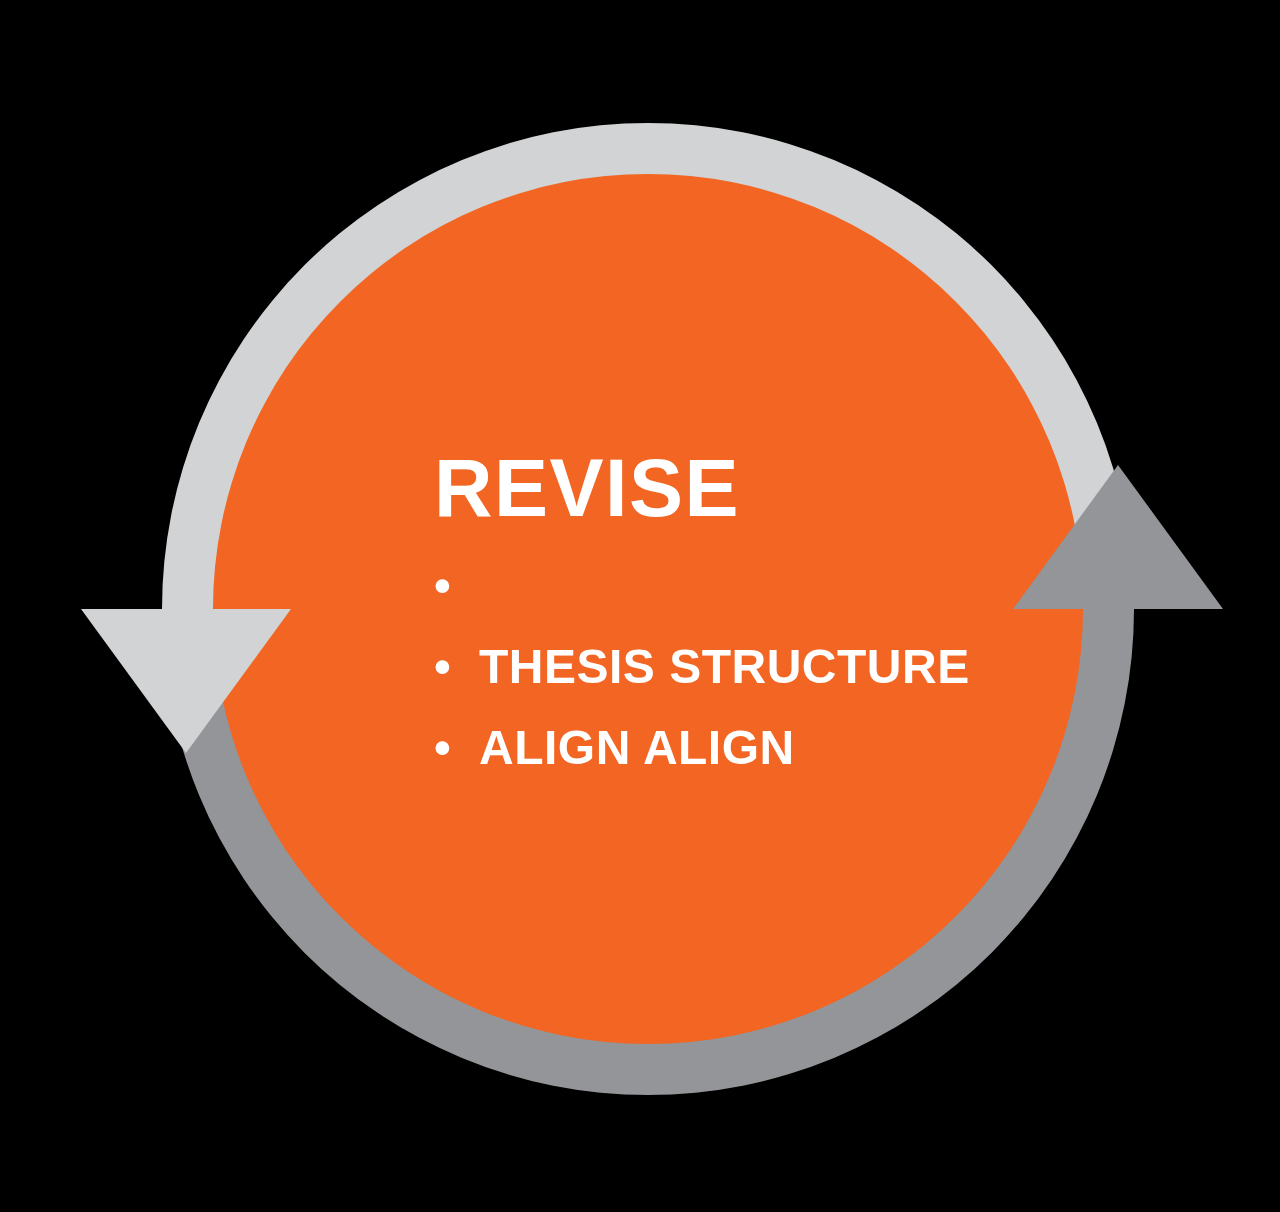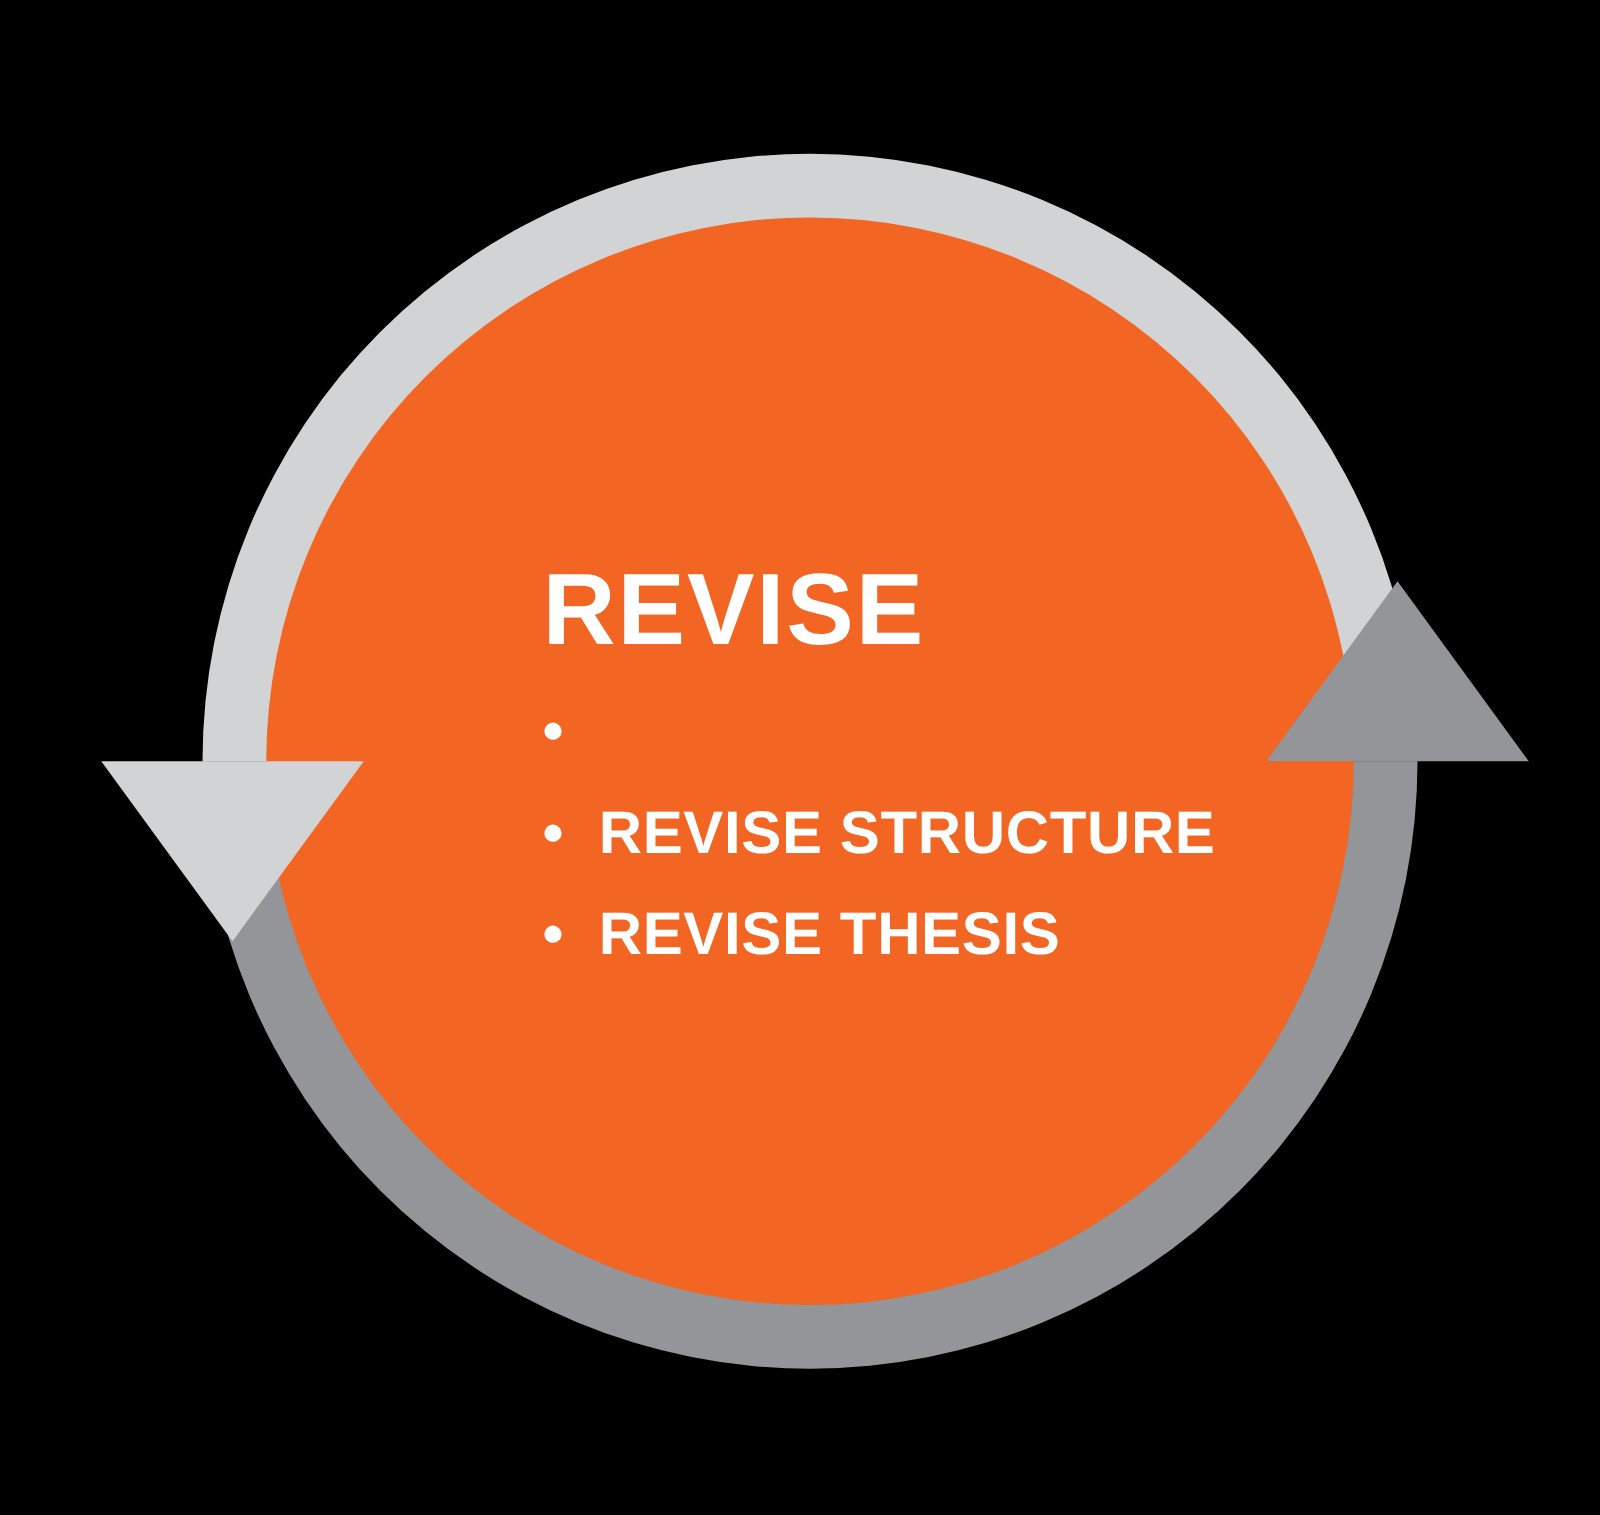--- a/index.html
+++ b/index.html
@@ -84,22 +84,22 @@
 
   <div class="text-layer">
     <h1 class="title">REVISE</h1>
 
     <div class="bullet-row row-0">
       <span class="bullet-dot">•</span>
     </div>
 
     <div class="bullet-row row-1">
       <span class="bullet-dot">•</span>
-      <span class="bullet-label">REVISE STRUCTURE</span>
+      <span class="bullet-label">THESIS STRUCTURE</span>
     </div>
 
     <div class="bullet-row row-2">
       <span class="bullet-dot">•</span>
-      <span class="bullet-label">REVISE THESIS</span>
+      <span class="bullet-label">ALIGN ALIGN</span>
     </div>
   </div>
 
 </div>
 
 </body></html>

